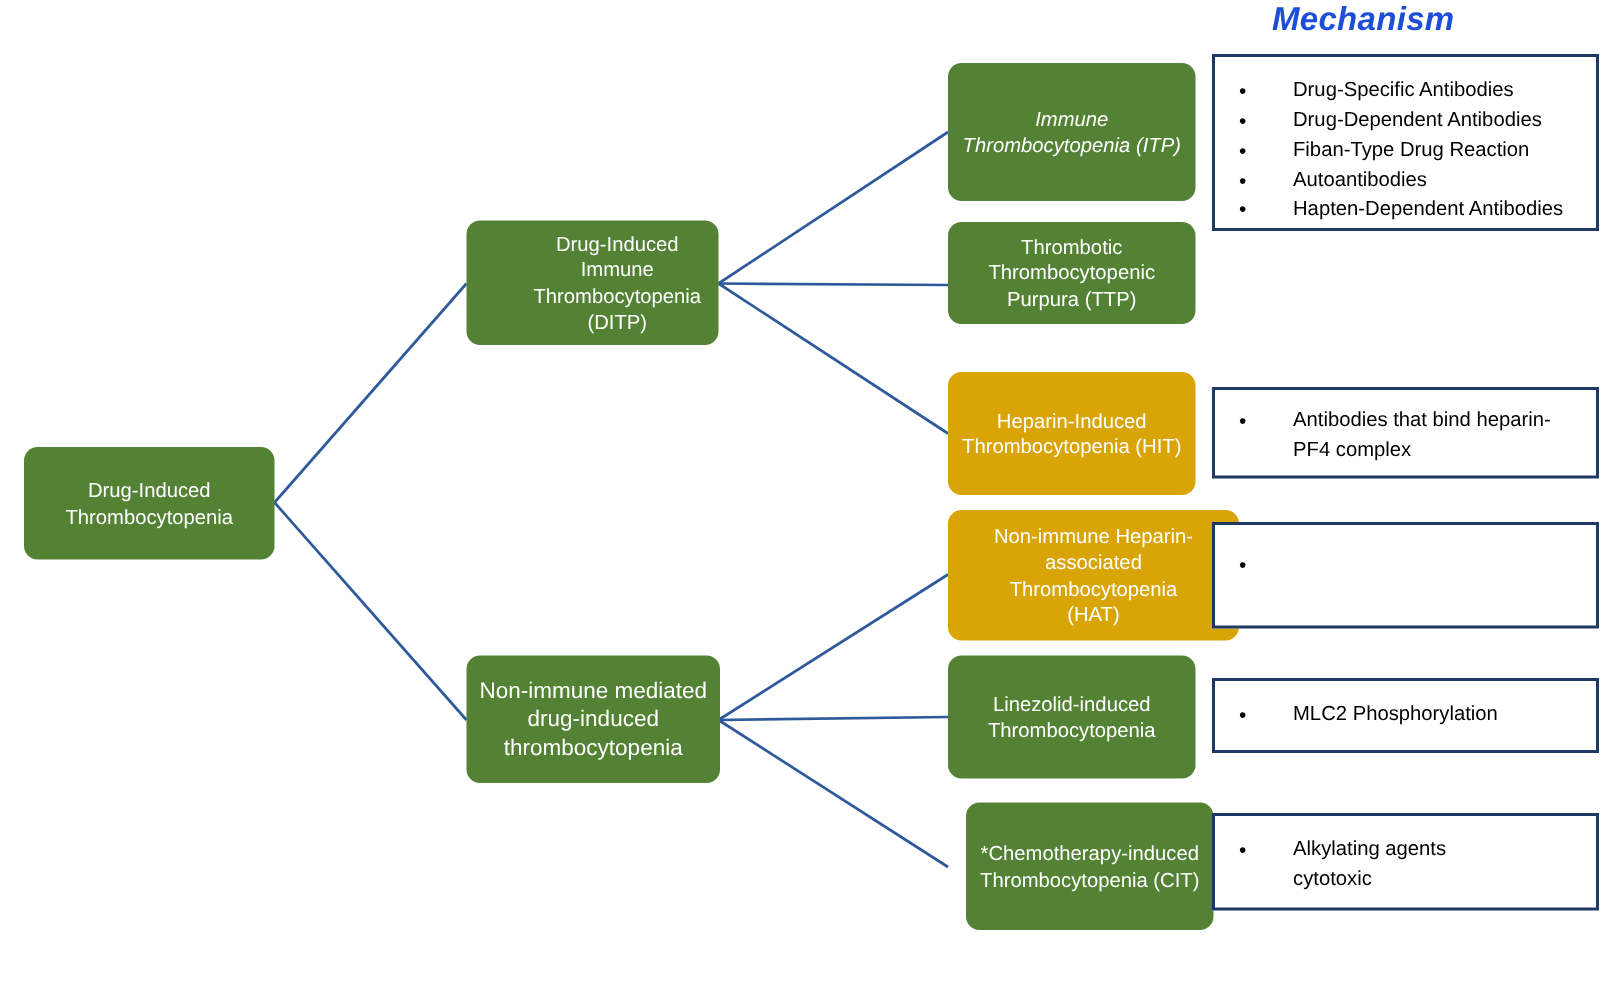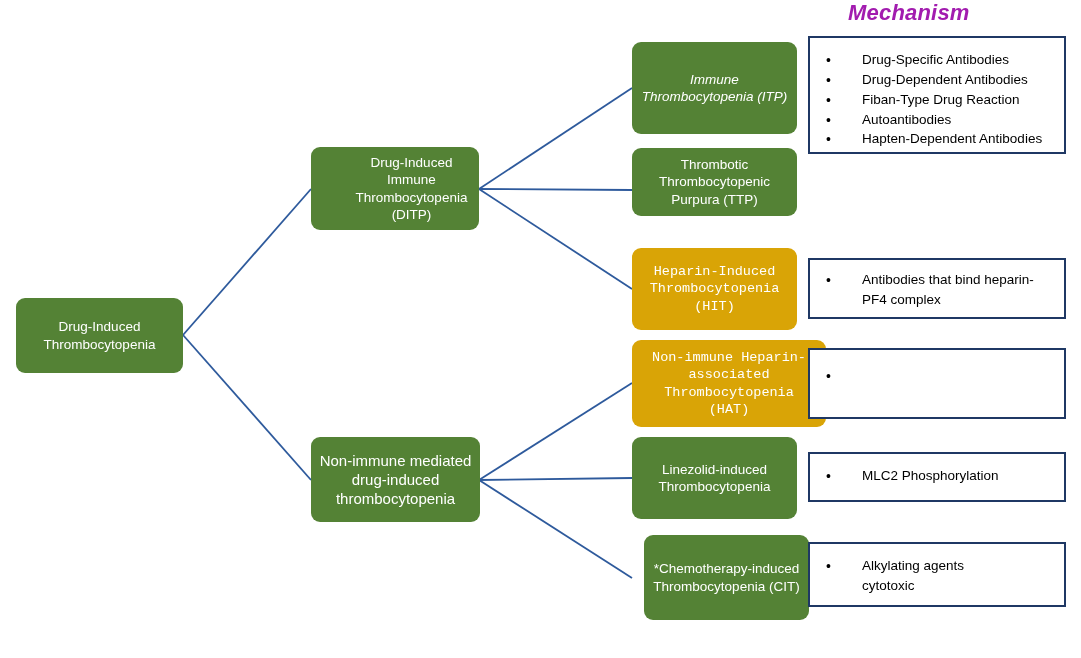--- a/index.html
+++ b/index.html
@@ -36,25 +36,25 @@
     line-height: 1.28;
     box-sizing: border-box;
     padding: 2px 6px;
     z-index: 2;
   }
   .node .lbl {
     display: block;
     white-space: pre-line;
   }
   .node.green { background: #548235; }
-  .node.gold  { background: #D9A406; font-family: Liberation Mono, monospace; }
+  .node.gold  { background: #D9A406; }
 
   .mech-title {
     position: absolute;
-    color: #a21caf;
+    color: #1d4ed8;
     font-weight: bold;
     font-style: italic;
     font-size: 22px;
     letter-spacing: .2px;
     z-index: 2;
     text-align: center;
   }
   .mech-box {
     position: absolute;
     border: 2px solid #1F3864;

